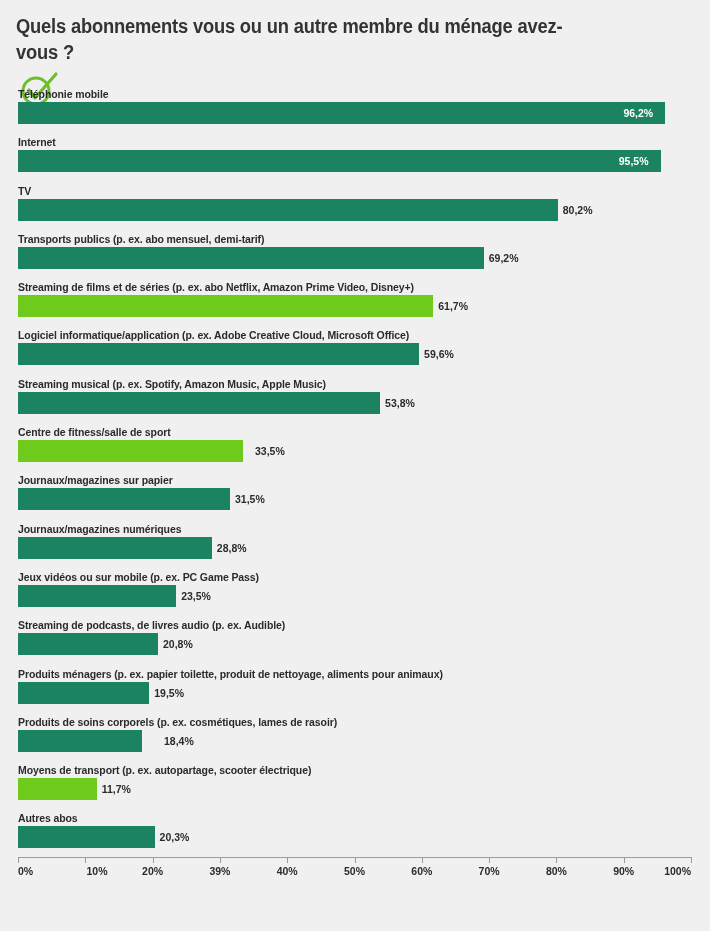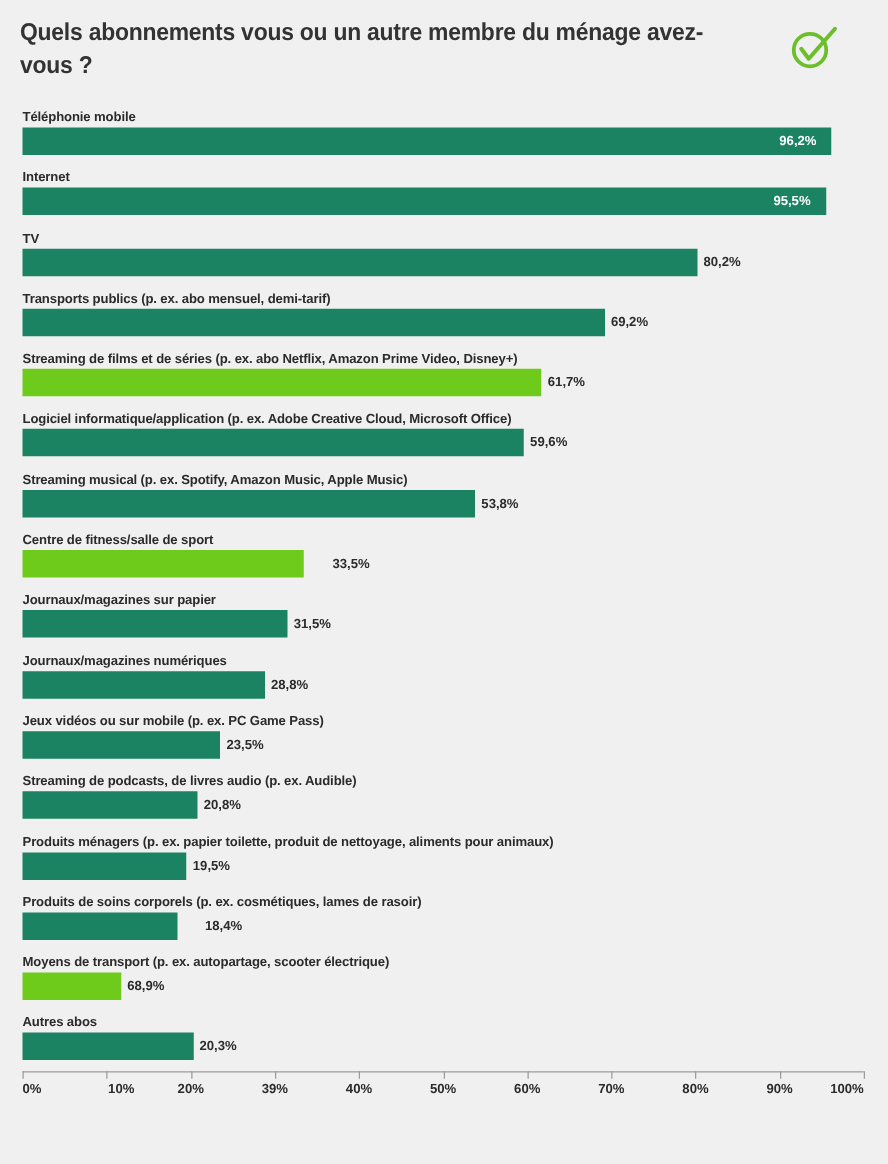--- a/index.html
+++ b/index.html
@@ -22,20 +22,21 @@
   
   .header {
     position: absolute;
     left: 0; top: 0;
     width: 710px;
     height: 88px;
     padding: 14px 28px 0 16px;
     display: flex;
     align-items: flex-start;
     justify-content: space-between;
+    flex-direction: column;
   }
 
   .title {
     font-size: 19.5px;
     font-weight: bold;
     color: #333333;
     line-height: 1.32;
     letter-spacing: -0.2px;
     max-width: 600px;
     transform: scaleX(0.94);
@@ -246,21 +247,21 @@
         <div class="bar-wrap">
           <div class="bar" style="width: 362.074px;"></div>
         </div>
         <div class="bar-value" style="left: 385.074px;">53,8%</div>
       </div>
       <div class="row">
         <div class="row-label">Centre de fitness/salle de sport</div>
         <div class="bar-wrap">
           <div class="bar light" style="width: 225.455px;"></div>
         </div>
-        <div class="bar-value" style="left: 266px;">33,5%</div>
+        <div class="bar-value" style="left: 255px;">33,5%</div>
       </div>
       <div class="row">
         <div class="row-label">Journaux/magazines sur papier</div>
         <div class="bar-wrap">
           <div class="bar" style="width: 211.995px;"></div>
         </div>
         <div class="bar-value" style="left: 234.995px;">31,5%</div>
       </div>
       <div class="row">
         <div class="row-label">Journaux/magazines numériques</div>
@@ -295,21 +296,21 @@
         <div class="bar-wrap">
           <div class="bar" style="width: 123.832px;"></div>
         </div>
         <div class="bar-value" style="left: 164px;">18,4%</div>
       </div>
       <div class="row">
         <div class="row-label">Moyens de transport (p. ex. autopartage, scooter électrique)</div>
         <div class="bar-wrap">
           <div class="bar light" style="width: 78.741px;"></div>
         </div>
-        <div class="bar-value" style="left: 101.741px;">68,9%</div>
+        <div class="bar-value" style="left: 101.741px;">11,7%</div>
       </div>
       <div class="row">
         <div class="row-label">Autres abos</div>
         <div class="bar-wrap">
           <div class="bar" style="width: 136.619px;"></div>
         </div>
         <div class="bar-value" style="left: 159.619px;">20,3%</div>
       </div>
     </div>
 

